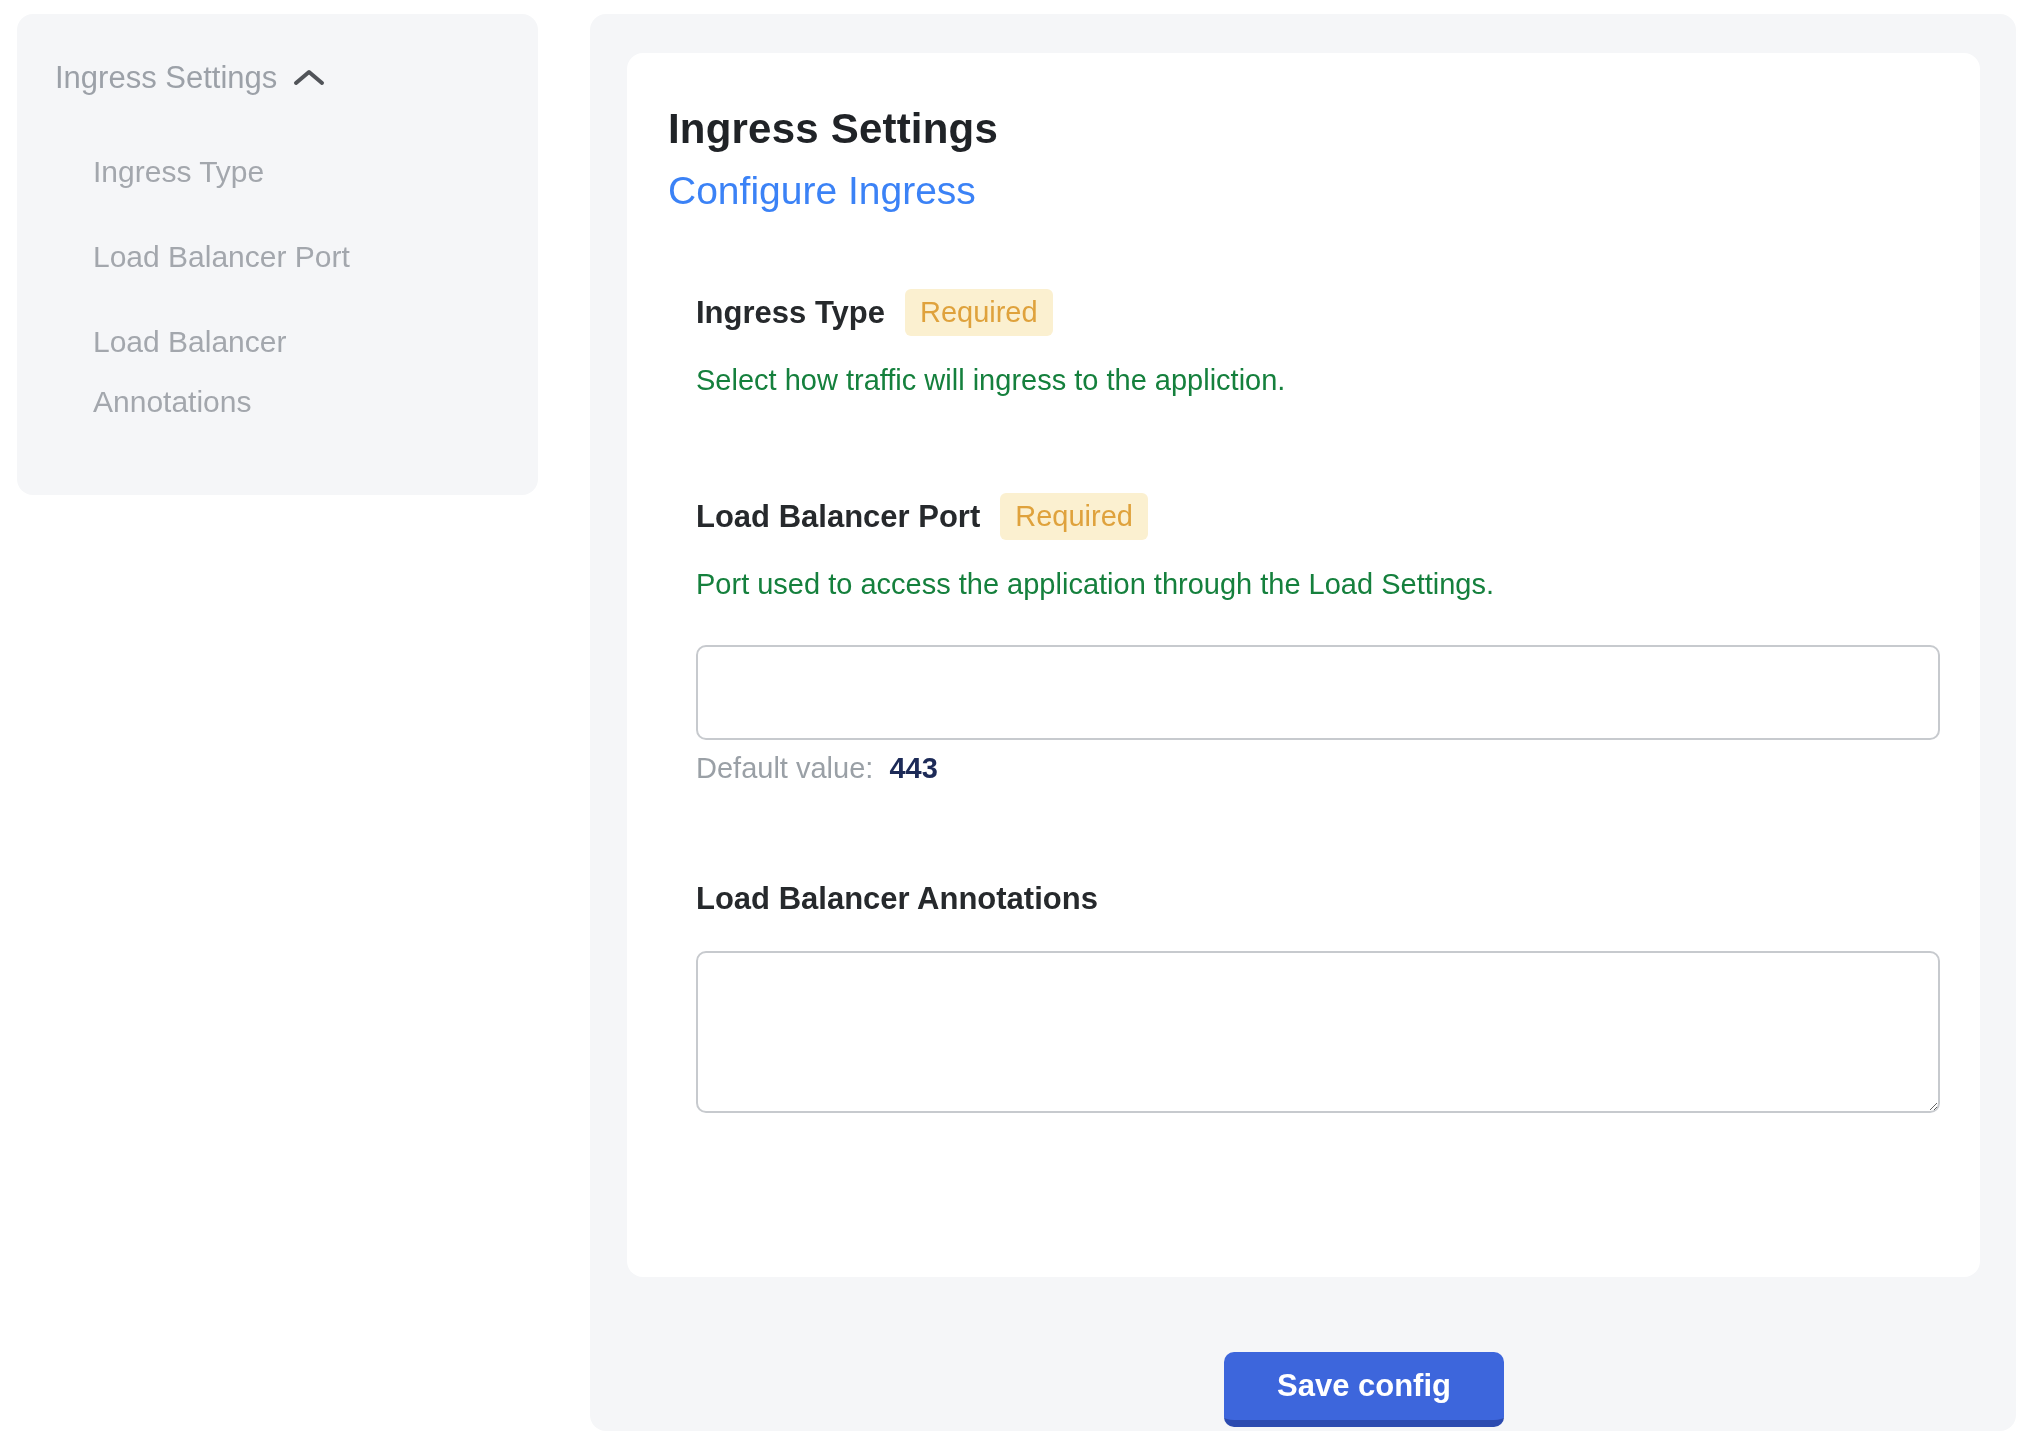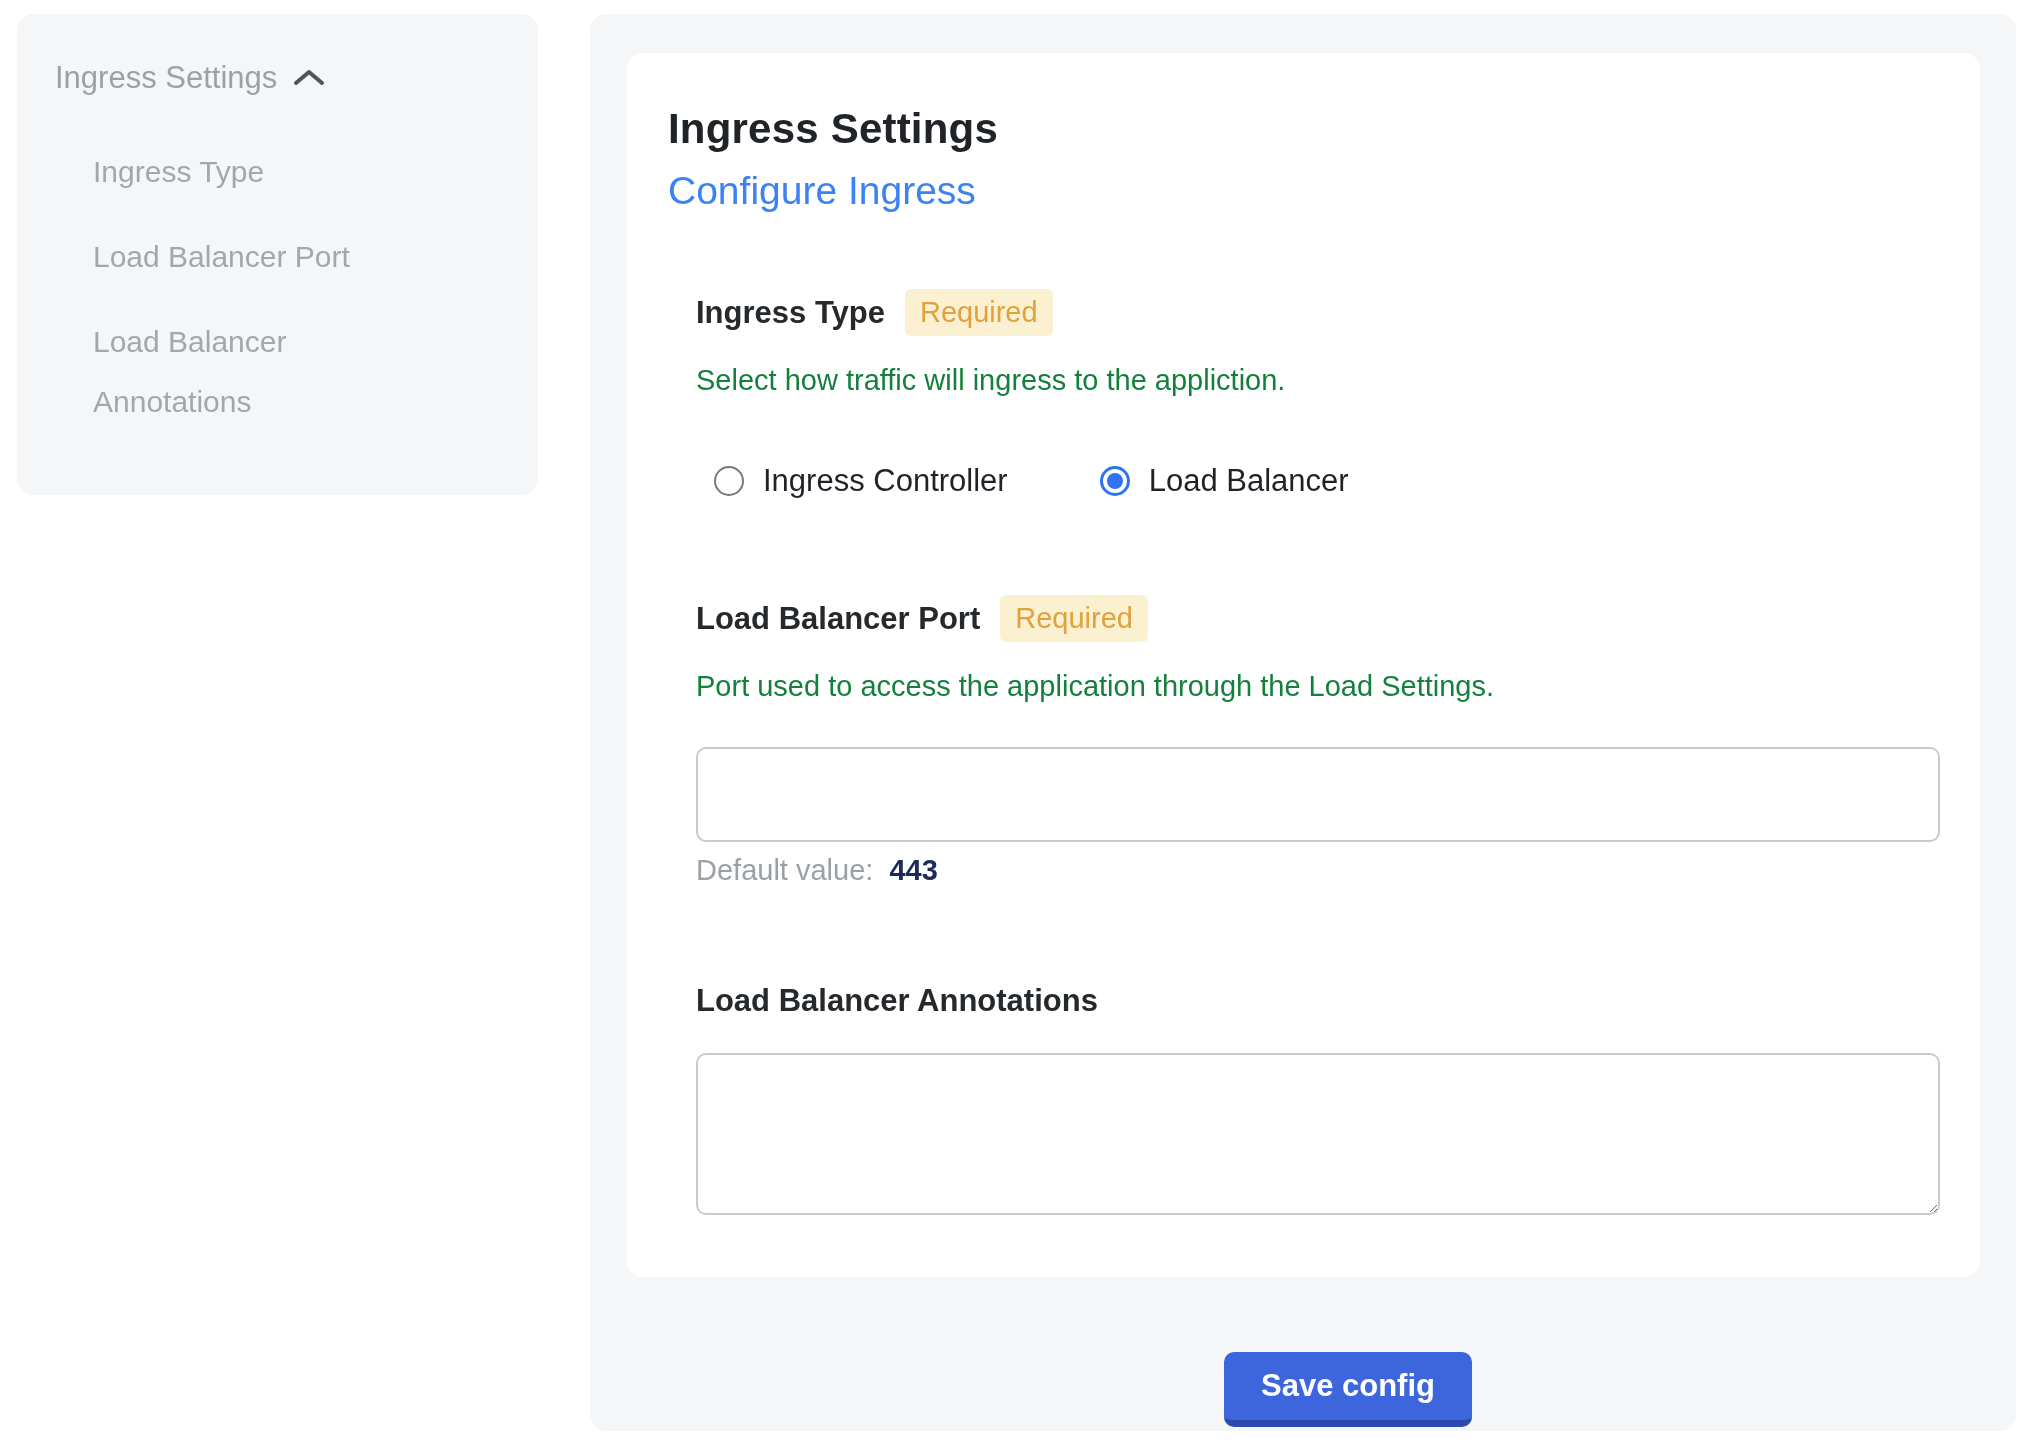--- a/index.html
+++ b/index.html
@@ -84,21 +84,21 @@
     margin-top: 34px; width: 100%; height: 162px;
     border: 2px solid #c7cace; border-radius: 10px;
     font-size: 30px; padding: 14px 20px; color: #26292c; background: #ffffff;
     resize: both; display: block; outline: none;
     font-family: "Liberation Sans", sans-serif;
   }
 
   
   .save-button {
     position: absolute; left: 634px; top: 1338px;
-    width: 248px; height: 75px;
+    width: 280px; height: 75px;
     background: #3d66dc; border: none;
     border-bottom: 7px solid #2c4bb0; border-radius: 10px;
     color: #ffffff; font-size: 31px; font-weight: bold;
     font-family: "Liberation Sans", sans-serif;
     cursor: pointer;
   }
 </style>
 </head>
 <body>
 
@@ -125,30 +125,20 @@
 
     <div class="sections">
 
       <div class="section-1">
         <div class="label-row">
           <span class="section-label">Ingress Type</span>
           <span class="required-badge">Required</span>
         </div>
         <div class="section-desc">Select how traffic will ingress to the appliction.</div>
 
-        <div class="radio-row">
-          <div class="radio-option">
-            <span class="radio-circle"></span>
-            <span class="radio-label">Ingress Controller</span>
-          </div>
-          <div class="radio-option selected">
-            <span class="radio-circle"></span>
-            <span class="radio-label">Load Balancer</span>
-          </div>
-        </div>
       </div>
 
       <div class="section-2">
         <div class="label-row">
           <span class="section-label">Load Balancer Port</span>
           <span class="required-badge">Required</span>
         </div>
         <div class="section-desc">Port used to access the application through the Load Settings.</div>
 
         <input class="text-input" type="text" value="" style="">

